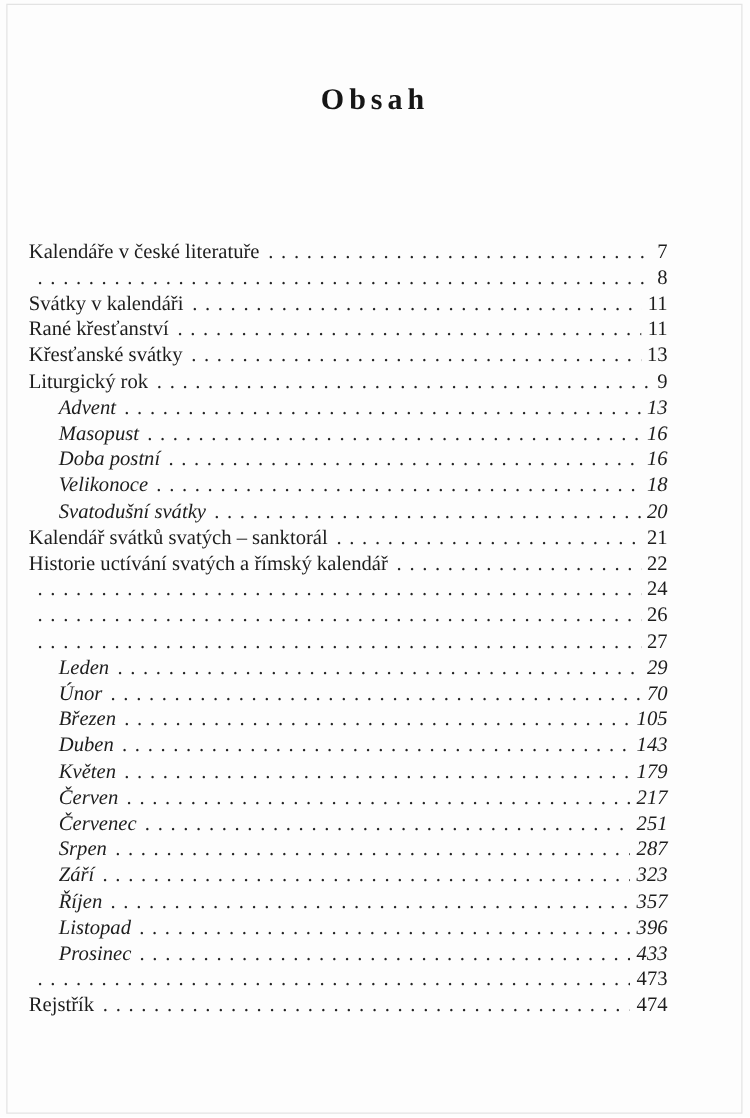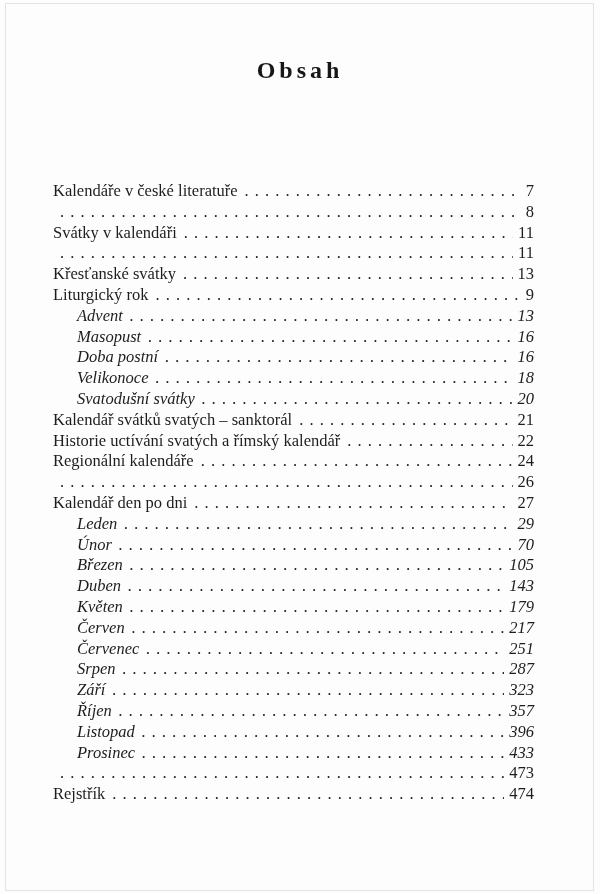--- a/index.html
+++ b/index.html
@@ -20,30 +20,30 @@
   .scan-frame {
     position: absolute;
     left: 5px;
     top: 3px;
     right: 6px;
     bottom: 3px;
     border: 1px solid #e3e3e3;
     pointer-events: none;
   }
   .title {
-    margin: 6px;
+    margin: 16px;
     padding-top: 51px;
     text-align: center;
     font-size: 24px;
     font-weight: bold;
     letter-spacing: 4px;
     color: #161616;
   }
   .toc {
-    margin: 97px 66px 0 53px; 
+    margin: 97px 66px 0 23px; 
   }
   .toc-row {
     display: flex;
     align-items: baseline;
     font-size: 16.5px;
     line-height: 20.8px;
     white-space: nowrap;
   }
   .toc-row.indent-1 {
     padding-left: 24px;
@@ -81,20 +81,21 @@
       <div class="toc-row">
         <span class="dot-leader" aria-hidden="true">. . . . . . . . . . . . . . . . . . . . . . . . . . . . . . . . . . . . . . . . . . . . . . . . . . . . . . . . . . . . . . . . . . . . . . . . . . . . . . . . . . . . . . . . . . </span>
         <span class="page-num">8</span>
       </div>
       <div class="toc-row">
         <span class="toc-label">Svátky v kalendáři</span>
         <span class="dot-leader" aria-hidden="true">. . . . . . . . . . . . . . . . . . . . . . . . . . . . . . . . . . . . . . . . . . . . . . . . . . . . . . . . . . . . . . . . . . . . . . . . . . . . . . . . . . . . . . . . . . </span>
         <span class="page-num">11</span>
       </div>
       <div class="toc-row">
+        <span class="toc-label">Rané křesťanství</span>
         <span class="dot-leader" aria-hidden="true">. . . . . . . . . . . . . . . . . . . . . . . . . . . . . . . . . . . . . . . . . . . . . . . . . . . . . . . . . . . . . . . . . . . . . . . . . . . . . . . . . . . . . . . . . . </span>
         <span class="page-num">11</span>
       </div>
       <div class="toc-row">
         <span class="toc-label">Křesťanské svátky</span>
         <span class="dot-leader" aria-hidden="true">. . . . . . . . . . . . . . . . . . . . . . . . . . . . . . . . . . . . . . . . . . . . . . . . . . . . . . . . . . . . . . . . . . . . . . . . . . . . . . . . . . . . . . . . . . </span>
         <span class="page-num">13</span>
       </div>
       <div class="toc-row">
         <span class="toc-label">Liturgický rok</span>
@@ -130,30 +131,28 @@
         <span class="toc-label">Kalendář svátků svatých – sanktorál</span>
         <span class="dot-leader" aria-hidden="true">. . . . . . . . . . . . . . . . . . . . . . . . . . . . . . . . . . . . . . . . . . . . . . . . . . . . . . . . . . . . . . . . . . . . . . . . . . . . . . . . . . . . . . . . . . </span>
         <span class="page-num">21</span>
       </div>
       <div class="toc-row">
         <span class="toc-label">Historie uctívání svatých a římský kalendář</span>
         <span class="dot-leader" aria-hidden="true">. . . . . . . . . . . . . . . . . . . . . . . . . . . . . . . . . . . . . . . . . . . . . . . . . . . . . . . . . . . . . . . . . . . . . . . . . . . . . . . . . . . . . . . . . . </span>
         <span class="page-num">22</span>
       </div>
       <div class="toc-row">
-        <span class="toc-label">Regionální kalendáře</span>
         <span class="dot-leader" aria-hidden="true">. . . . . . . . . . . . . . . . . . . . . . . . . . . . . . . . . . . . . . . . . . . . . . . . . . . . . . . . . . . . . . . . . . . . . . . . . . . . . . . . . . . . . . . . . . </span>
         <span class="page-num">24</span>
       </div>
       <div class="toc-row">
         <span class="dot-leader" aria-hidden="true">. . . . . . . . . . . . . . . . . . . . . . . . . . . . . . . . . . . . . . . . . . . . . . . . . . . . . . . . . . . . . . . . . . . . . . . . . . . . . . . . . . . . . . . . . . </span>
         <span class="page-num">26</span>
       </div>
       <div class="toc-row">
-        <span class="toc-label">Kalendář den po dni</span>
         <span class="dot-leader" aria-hidden="true">. . . . . . . . . . . . . . . . . . . . . . . . . . . . . . . . . . . . . . . . . . . . . . . . . . . . . . . . . . . . . . . . . . . . . . . . . . . . . . . . . . . . . . . . . . </span>
         <span class="page-num">27</span>
       </div>
       <div class="toc-row indent-1">
         <span class="toc-label">Leden</span>
         <span class="dot-leader" aria-hidden="true">. . . . . . . . . . . . . . . . . . . . . . . . . . . . . . . . . . . . . . . . . . . . . . . . . . . . . . . . . . . . . . . . . . . . . . . . . . . . . . . . . . . . . . . . . . </span>
         <span class="page-num">29</span>
       </div>
       <div class="toc-row indent-1">
         <span class="toc-label">Únor</span>

